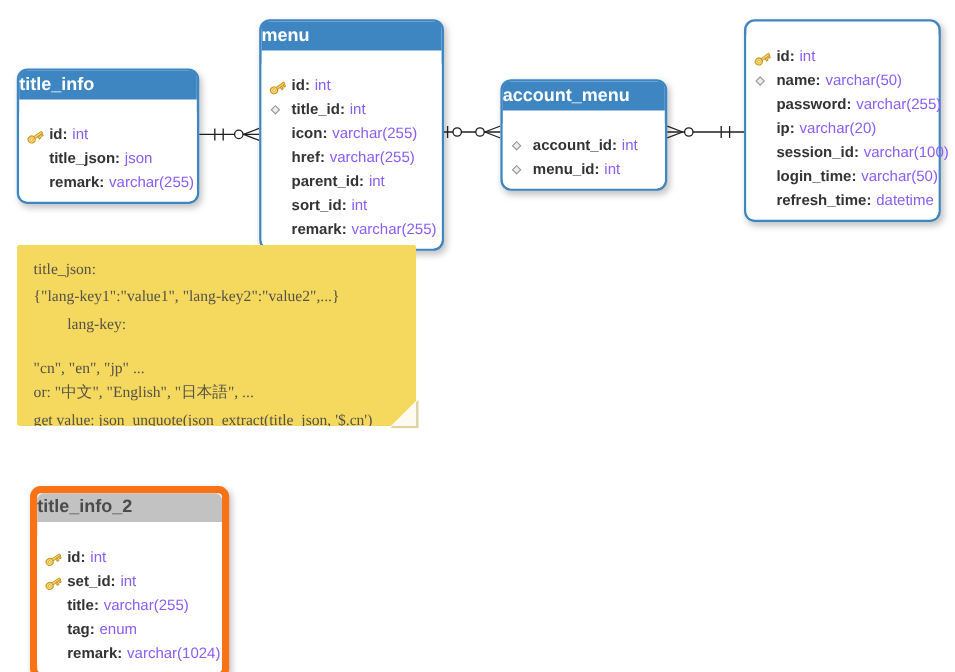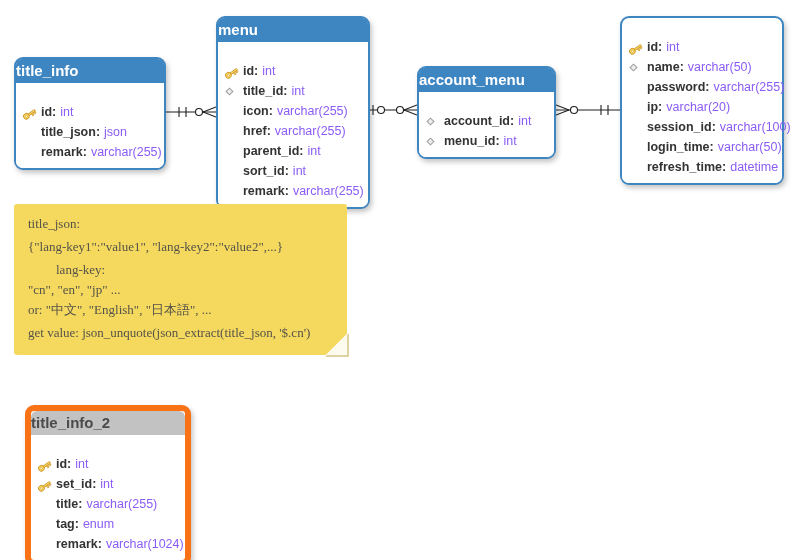--- a/index.html
+++ b/index.html
@@ -323,20 +323,20 @@
   <g>
     <line x1="45" y1="3" x2="45" y2="13" stroke="#1f1f1f" stroke-width="1.1"></line>
     <line x1="52" y1="3" x2="52" y2="13" stroke="#1f1f1f" stroke-width="1.1"></line>
   </g>
 </svg>
 
 <div class="note">
   <div class="note-text">
     <div class="note-line">title_json:</div>
     <div class="note-line">{"lang-key1":"value1", "lang-key2":"value2",...}</div>
-    <div class="note-line" style="margin-bottom:5px;padding-left:28px;">lang-key:</div>
+    <div class="note-line" style="margin-bottom:22px;padding-left:28px;">lang-key:</div>
     <div class="note-line" style="margin-bottom:5px;">"cn", "en", "jp" ...</div>
     <div class="note-line">or: "中文", "English", "日本語", ...</div>
     <div class="note-line">get value: json_unquote(json_extract(title_json, '$.cn')</div>
   </div>
 </div>
 <div class="note-fold-shadow" style="left:325px;top:333px;right:auto;bottom:auto;"></div>
 <div class="note-fold" style="left:326px;top:334px;right:auto;bottom:auto;"></div>
 
 </body></html>

